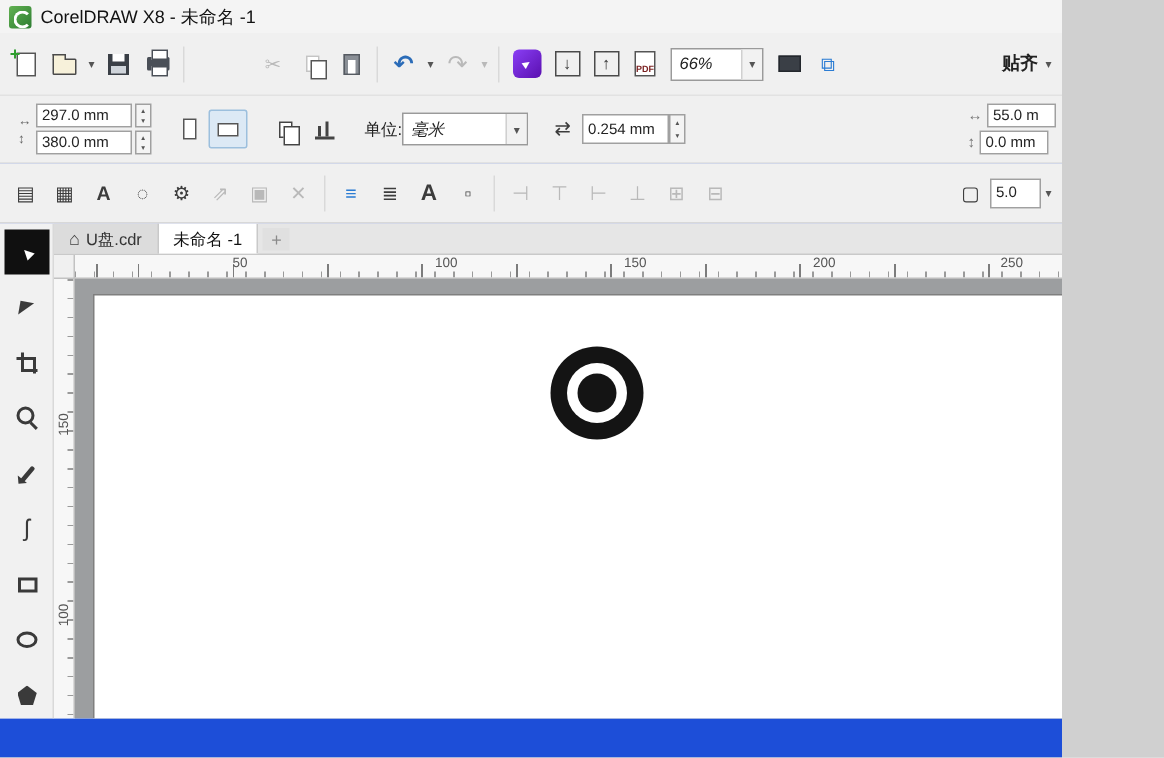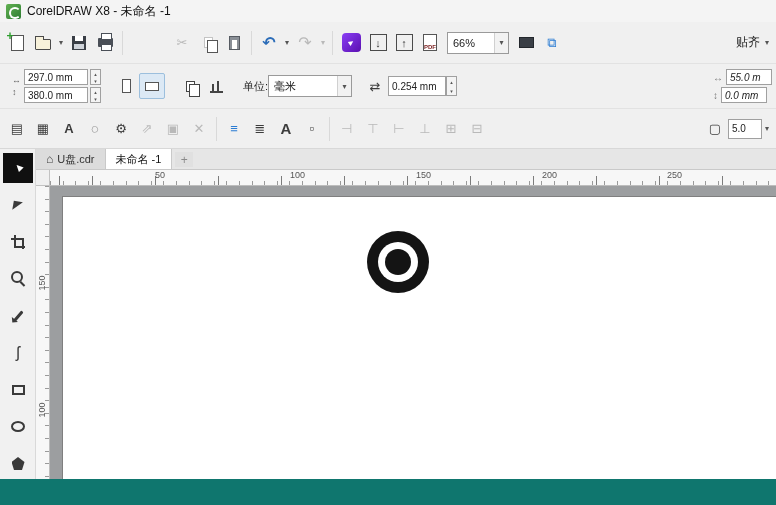--- a/index.html
+++ b/index.html
@@ -1,18 +1,18 @@
 <!DOCTYPE html>
 <html><head>
 <meta charset="utf-8">
 <style>
   * { margin:0; padding:0; box-sizing:border-box; }
   html,body { background:#d0d0d0; }
   body { font-family:"Liberation Sans","DejaVu Sans",sans-serif; font-size:12px; color:#222; }
-  .window { position:relative; width:776px; height:505px; background:#0f766e; overflow:hidden; }
+  .window { position:relative; width:708px; height:505px; background:#1d4ed8; overflow:hidden; }
 
   
   .titlebar { height:22px; display:flex; align-items:center; gap:6px; padding:0 6px; background:#f4f4f4; }
   .app-icon { width:15px; height:15px; border-radius:2px; background:linear-gradient(135deg,#62b152,#2e7d32); position:relative; flex:none; }
   .app-icon::after { content:""; position:absolute; left:3px; top:3px; width:8px; height:8px; border:2px solid #fff; border-right-color:transparent; border-radius:50%; }
   .title-text { font-size:12px; color:#111; }
 
   
   .menubar { height:26px; display:flex; align-items:center; padding:0 4px; background:#f0f0f0; border-bottom:1px solid #e2e2e2; }
   .menu-item { padding:3px 7px; cursor:default; white-space:nowrap; }
@@ -49,24 +49,24 @@
   .g-undo::after { content:"↶"; font-size:16px; color:#2b6cb8; font-weight:bold; }
   .g-redo::after { content:"↷"; font-size:16px; }
   .ic-launch { width:19px; height:19px; border-radius:4px; background:linear-gradient(135deg,#8a3ff5,#5a0fb0); display:flex; align-items:center; justify-content:center; }
   .ic-launch::after { content:"►"; color:#fff; font-size:8px; display:inline-block; transform:rotate(-35deg); }
   .boxed { width:17px; height:17px; border:1px solid #4a4a4a; display:flex; align-items:center; justify-content:center; font-weight:bold; font-size:11px; color:#333; }
   .ic-page { width:14px; height:17px; background:#fff; border:1px solid #555; display:flex; align-items:flex-end; justify-content:center; }
   .pdf-t { font-size:6px; font-weight:bold; color:#7a1f1f; letter-spacing:0; }
   .ic-screen { width:15px; height:11px; background:#3a3f46; border:1px solid #23272c; }
   .ic-bluepages { color:#2b7cd3; font-size:13px; }
   .ic-bluepages::after { content:"⧉"; }
-  .snap { display:flex; align-items:center; gap:2px; margin-left:auto; padding-right:0; white-space:nowrap; }
-
-  
-  .combo { height:22px; background:#fff; border:1px solid #9a9a9a; display:flex; align-items:center; padding-left:5px; gap:4px; flex:none; }
+  .snap { display:flex; align-items:center; gap:2px; margin-left:auto; padding-right:0; white-space:nowrap;font-weight:bold; }
+
+  
+  .combo { height:22px; background:#fff; border:1px solid #9a9a9a; display:flex; align-items:center; padding-left:5px; gap:4px; flex:none;font-style:italic; }
   .combo .val { flex:1; font-size:11px; }
   .combo .dd { border-left:1px solid #d0d0d0; height:100%; width:14px; background:#f2f2f2; }
   .combo.focus { border:1px solid #35a2c9; box-shadow:0 0 2px #9adbee; }
   .mini-field { height:16px; background:#fff; border:1px solid #a0a0a0; font-size:10px; display:flex; align-items:center; padding:0 3px; flex:none; }
   .stack { display:flex; flex-direction:column; gap:2px; }
   .spincol { display:flex; flex-direction:column; gap:2px; }
   .spin { width:11px; height:16px; border:1px solid #a0a0a0; background:#f4f4f4; display:flex; flex-direction:column; }
   .spin i { flex:1; display:flex; align-items:center; justify-content:center; font-style:normal; }
   .spin i.su::after { content:"▴"; font-size:5px; color:#555; }
   .spin i.sd::after { content:"▾"; font-size:5px; color:#555; }
@@ -74,21 +74,21 @@
   .orient-p { width:9px; height:14px; border:1px solid #555; background:#fff; }
   .orient-l { width:14px; height:9px; border:1px solid #555; background:#fff; }
   .pressed { background:#dce9f5; border:1px solid #9cbfdd; }
   .ic-bars { width:13px; height:13px; border-bottom:2px solid #444; position:relative; }
   .ic-bars::before { content:""; position:absolute; left:2px; bottom:0; width:2px; height:7px; background:#444; }
   .ic-bars::after { content:""; position:absolute; left:7px; bottom:0; width:2px; height:10px; background:#444; }
   .gly { font-size:13px; color:#3c3c3c; }
   .dup-grid { display:flex; flex-direction:column; gap:2px; margin-left:auto; }
   .dup-row { display:flex; align-items:center; gap:3px; }
   .dup-row .gly { font-size:10px; color:#777; }
-  .w46 { width:46px;font-style:italic; }
+  .w46 { width:46px; }
 
   
   .workspace { position:relative; height:330px; background:#f0f0f0; overflow:hidden; }
   .toolbox { position:absolute; left:0; top:0; width:36px; height:100%; background:#f1f1f1; border-right:1px solid #d9d9d9; z-index:3; }
   .tool { width:36px; height:37px; display:flex; align-items:center; justify-content:center; }
   .tsel { width:30px; height:30px; background:#101010; display:flex; align-items:center; justify-content:center; }
   .tg-pick::after { content:"►"; color:#fff; font-size:11px; display:inline-block; transform:rotate(-135deg); }
   .tg-shape::after { content:"◤"; color:#3a3a3a; font-size:12px; display:inline-block; transform:rotate(10deg); }
   .tg-crop { width:14px; height:14px; position:relative; }
   .tg-crop::before { content:""; position:absolute; left:3px; top:0; width:9px; height:11px; border-left:2px solid #3a3a3a; border-bottom:2px solid #3a3a3a; }

